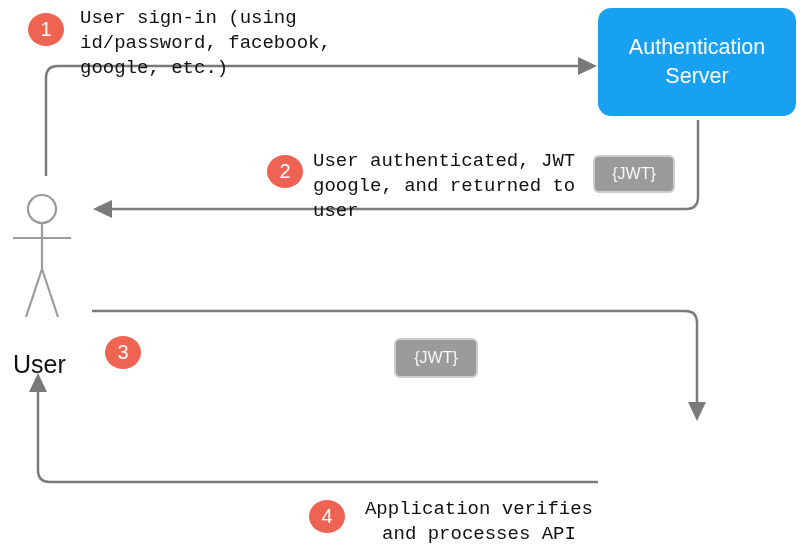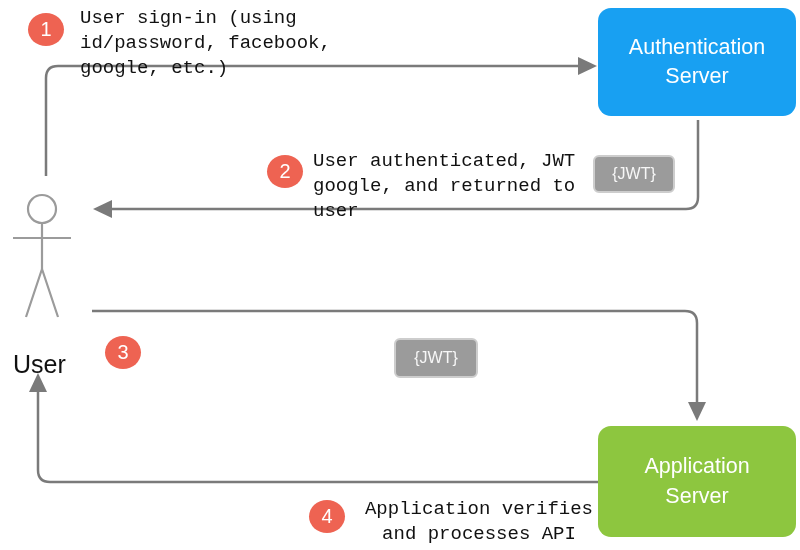--- a/index.html
+++ b/index.html
@@ -112,21 +112,20 @@
     <g stroke="#9B9B9B" stroke-width="2.2" fill="none">
       <circle cx="42" cy="209" r="14"></circle>
       <line x1="42" y1="223" x2="42" y2="269"></line>
       <line x1="13" y1="238" x2="71" y2="238"></line>
       <line x1="42" y1="269" x2="26" y2="317"></line>
       <line x1="42" y1="269" x2="58" y2="317"></line>
     </g>
   </svg>
 
   <div class="server-box auth-box" style="background-color: rgb(24, 160, 242);">Authentication Server</div>
-  <div class="server-box app-box" style="background-color: rgb(141, 198, 63);">Application Server</div>
 
   <div class="step-circle circle-1" style="background-color: rgb(238, 99, 82);">1</div>
   <div class="step-circle circle-2" style="background-color: rgb(238, 99, 82);">2</div>
   <div class="step-circle circle-3" style="background-color: rgb(238, 99, 82);">3</div>
   <div class="step-circle circle-4" style="background-color: rgb(238, 99, 82);">4</div>
 
   <div class="step-text text-1">User sign-in (using id/password, facebook, google, etc.)</div>
   <div class="step-text text-2">User authenticated, JWT google, and returned to user</div>
   <div class="step-text text-4">Application verifies and processes API call</div>
 

